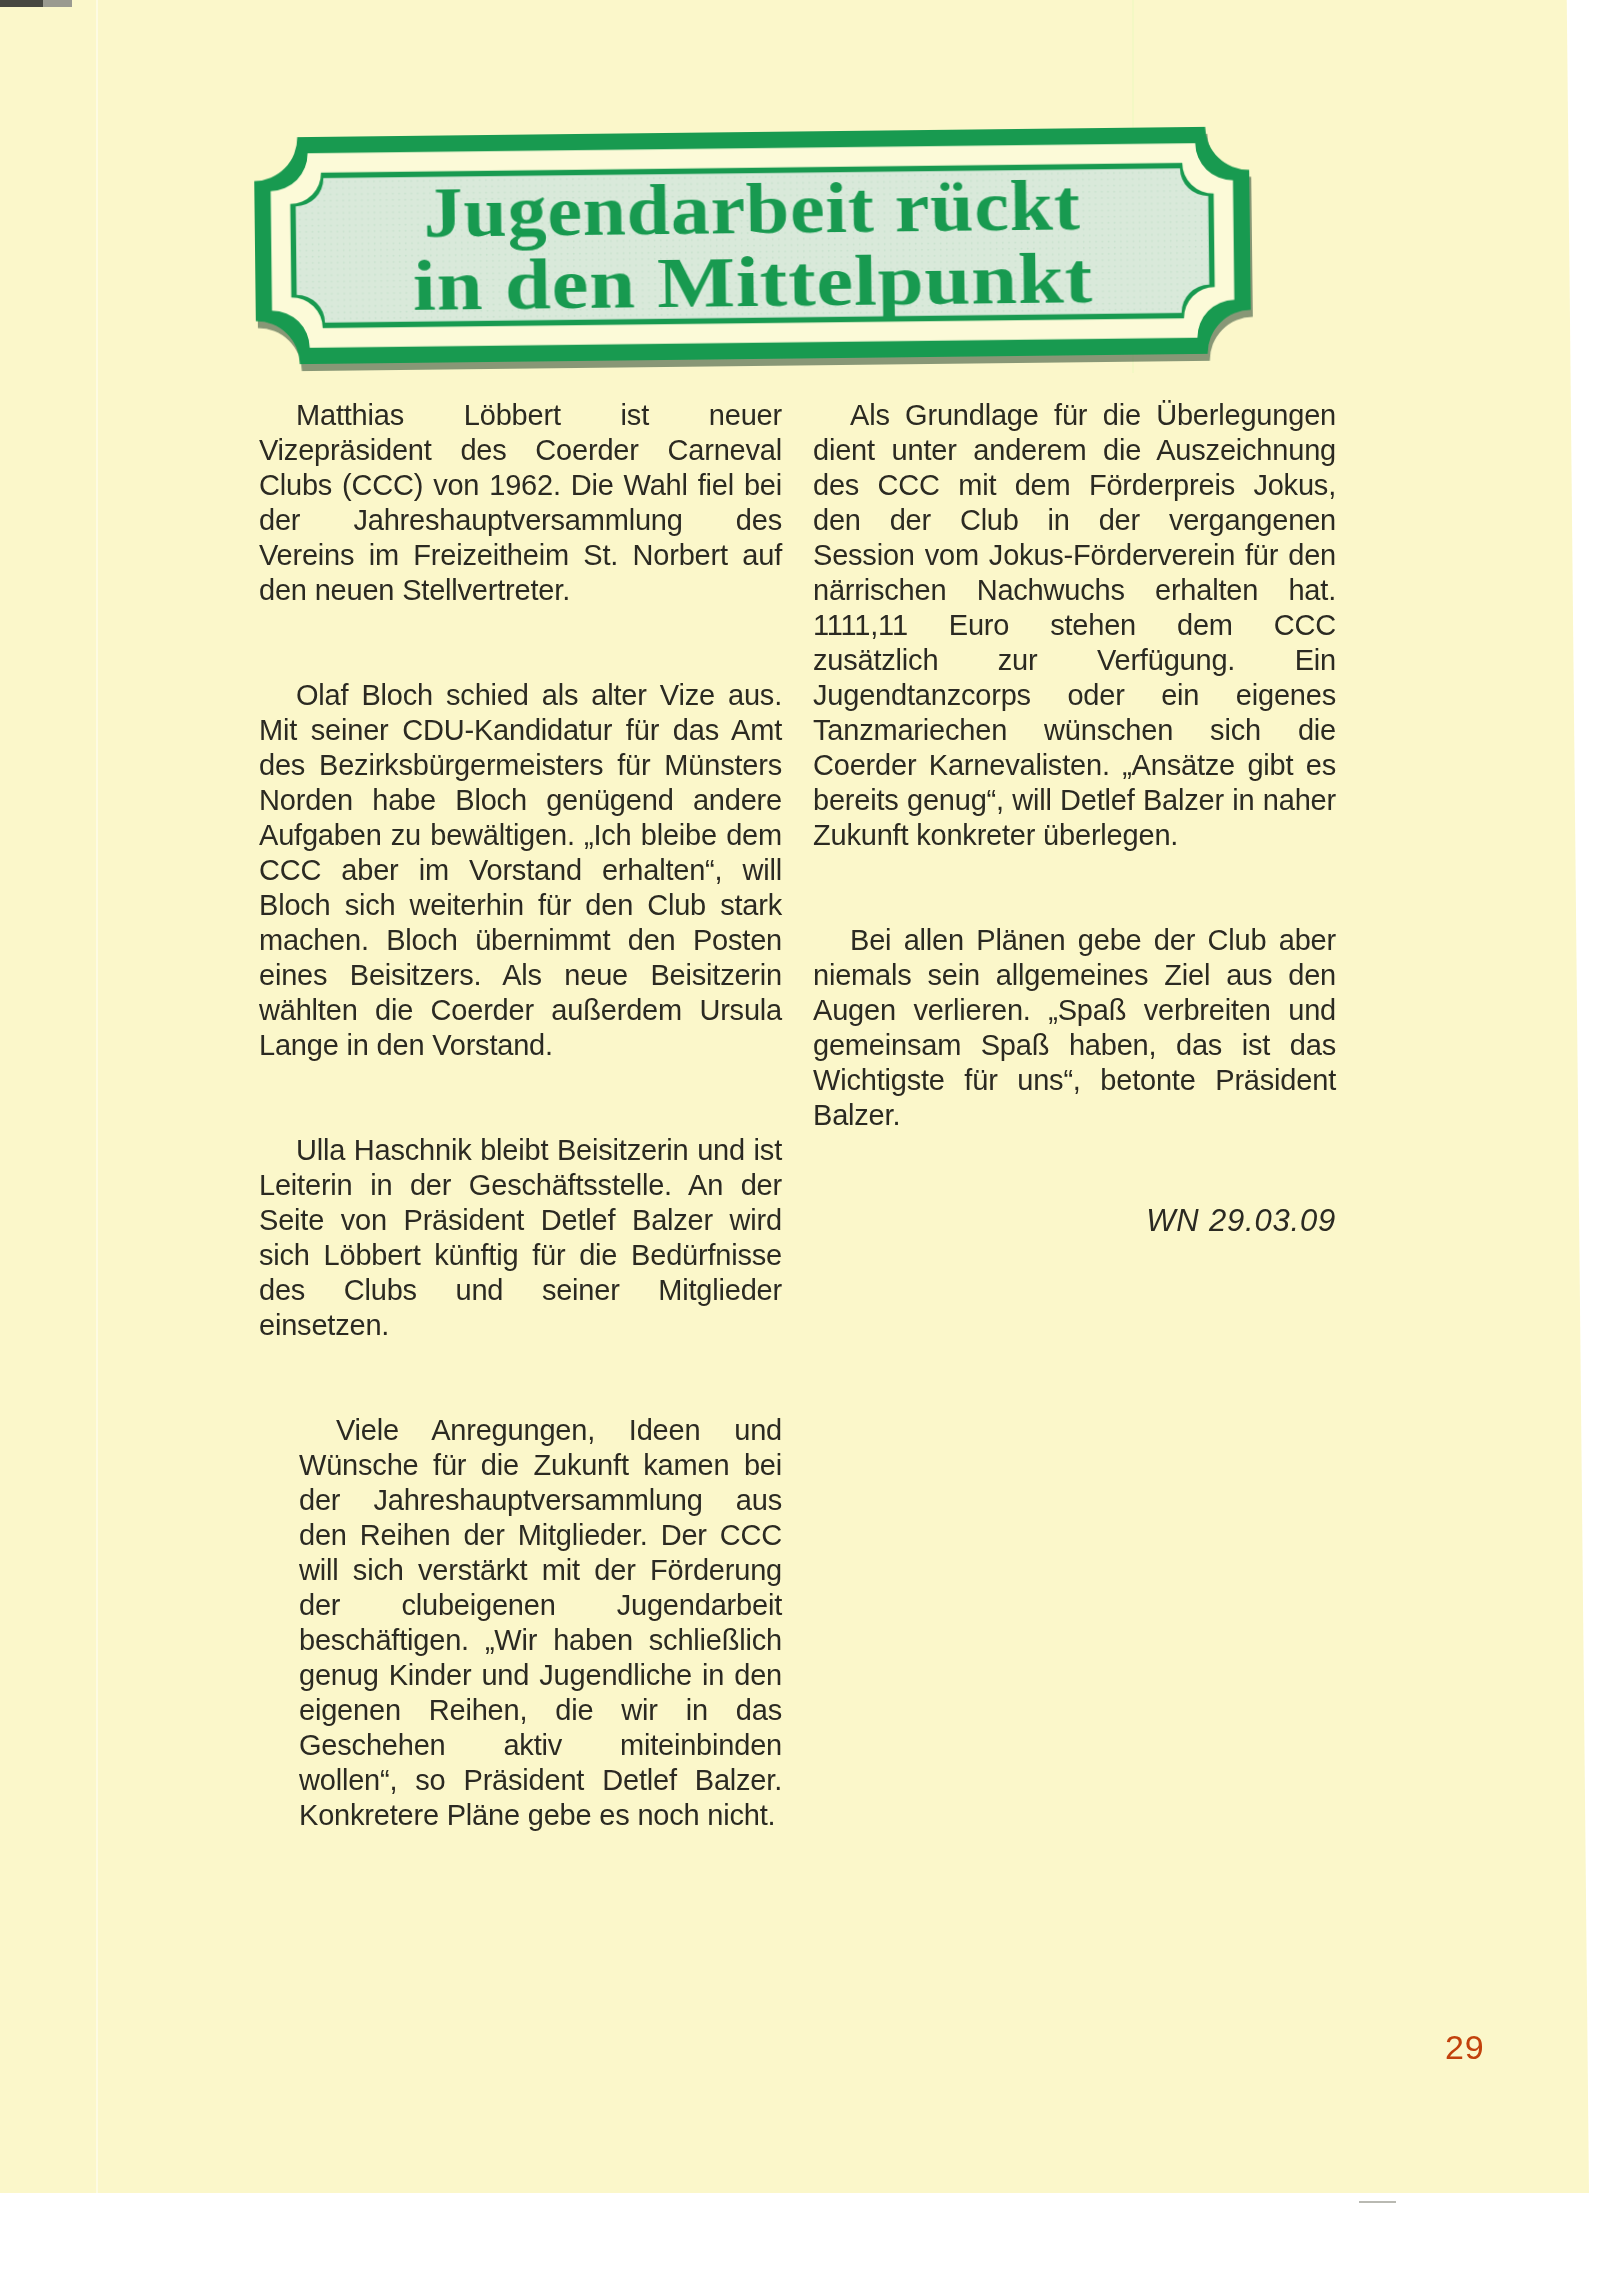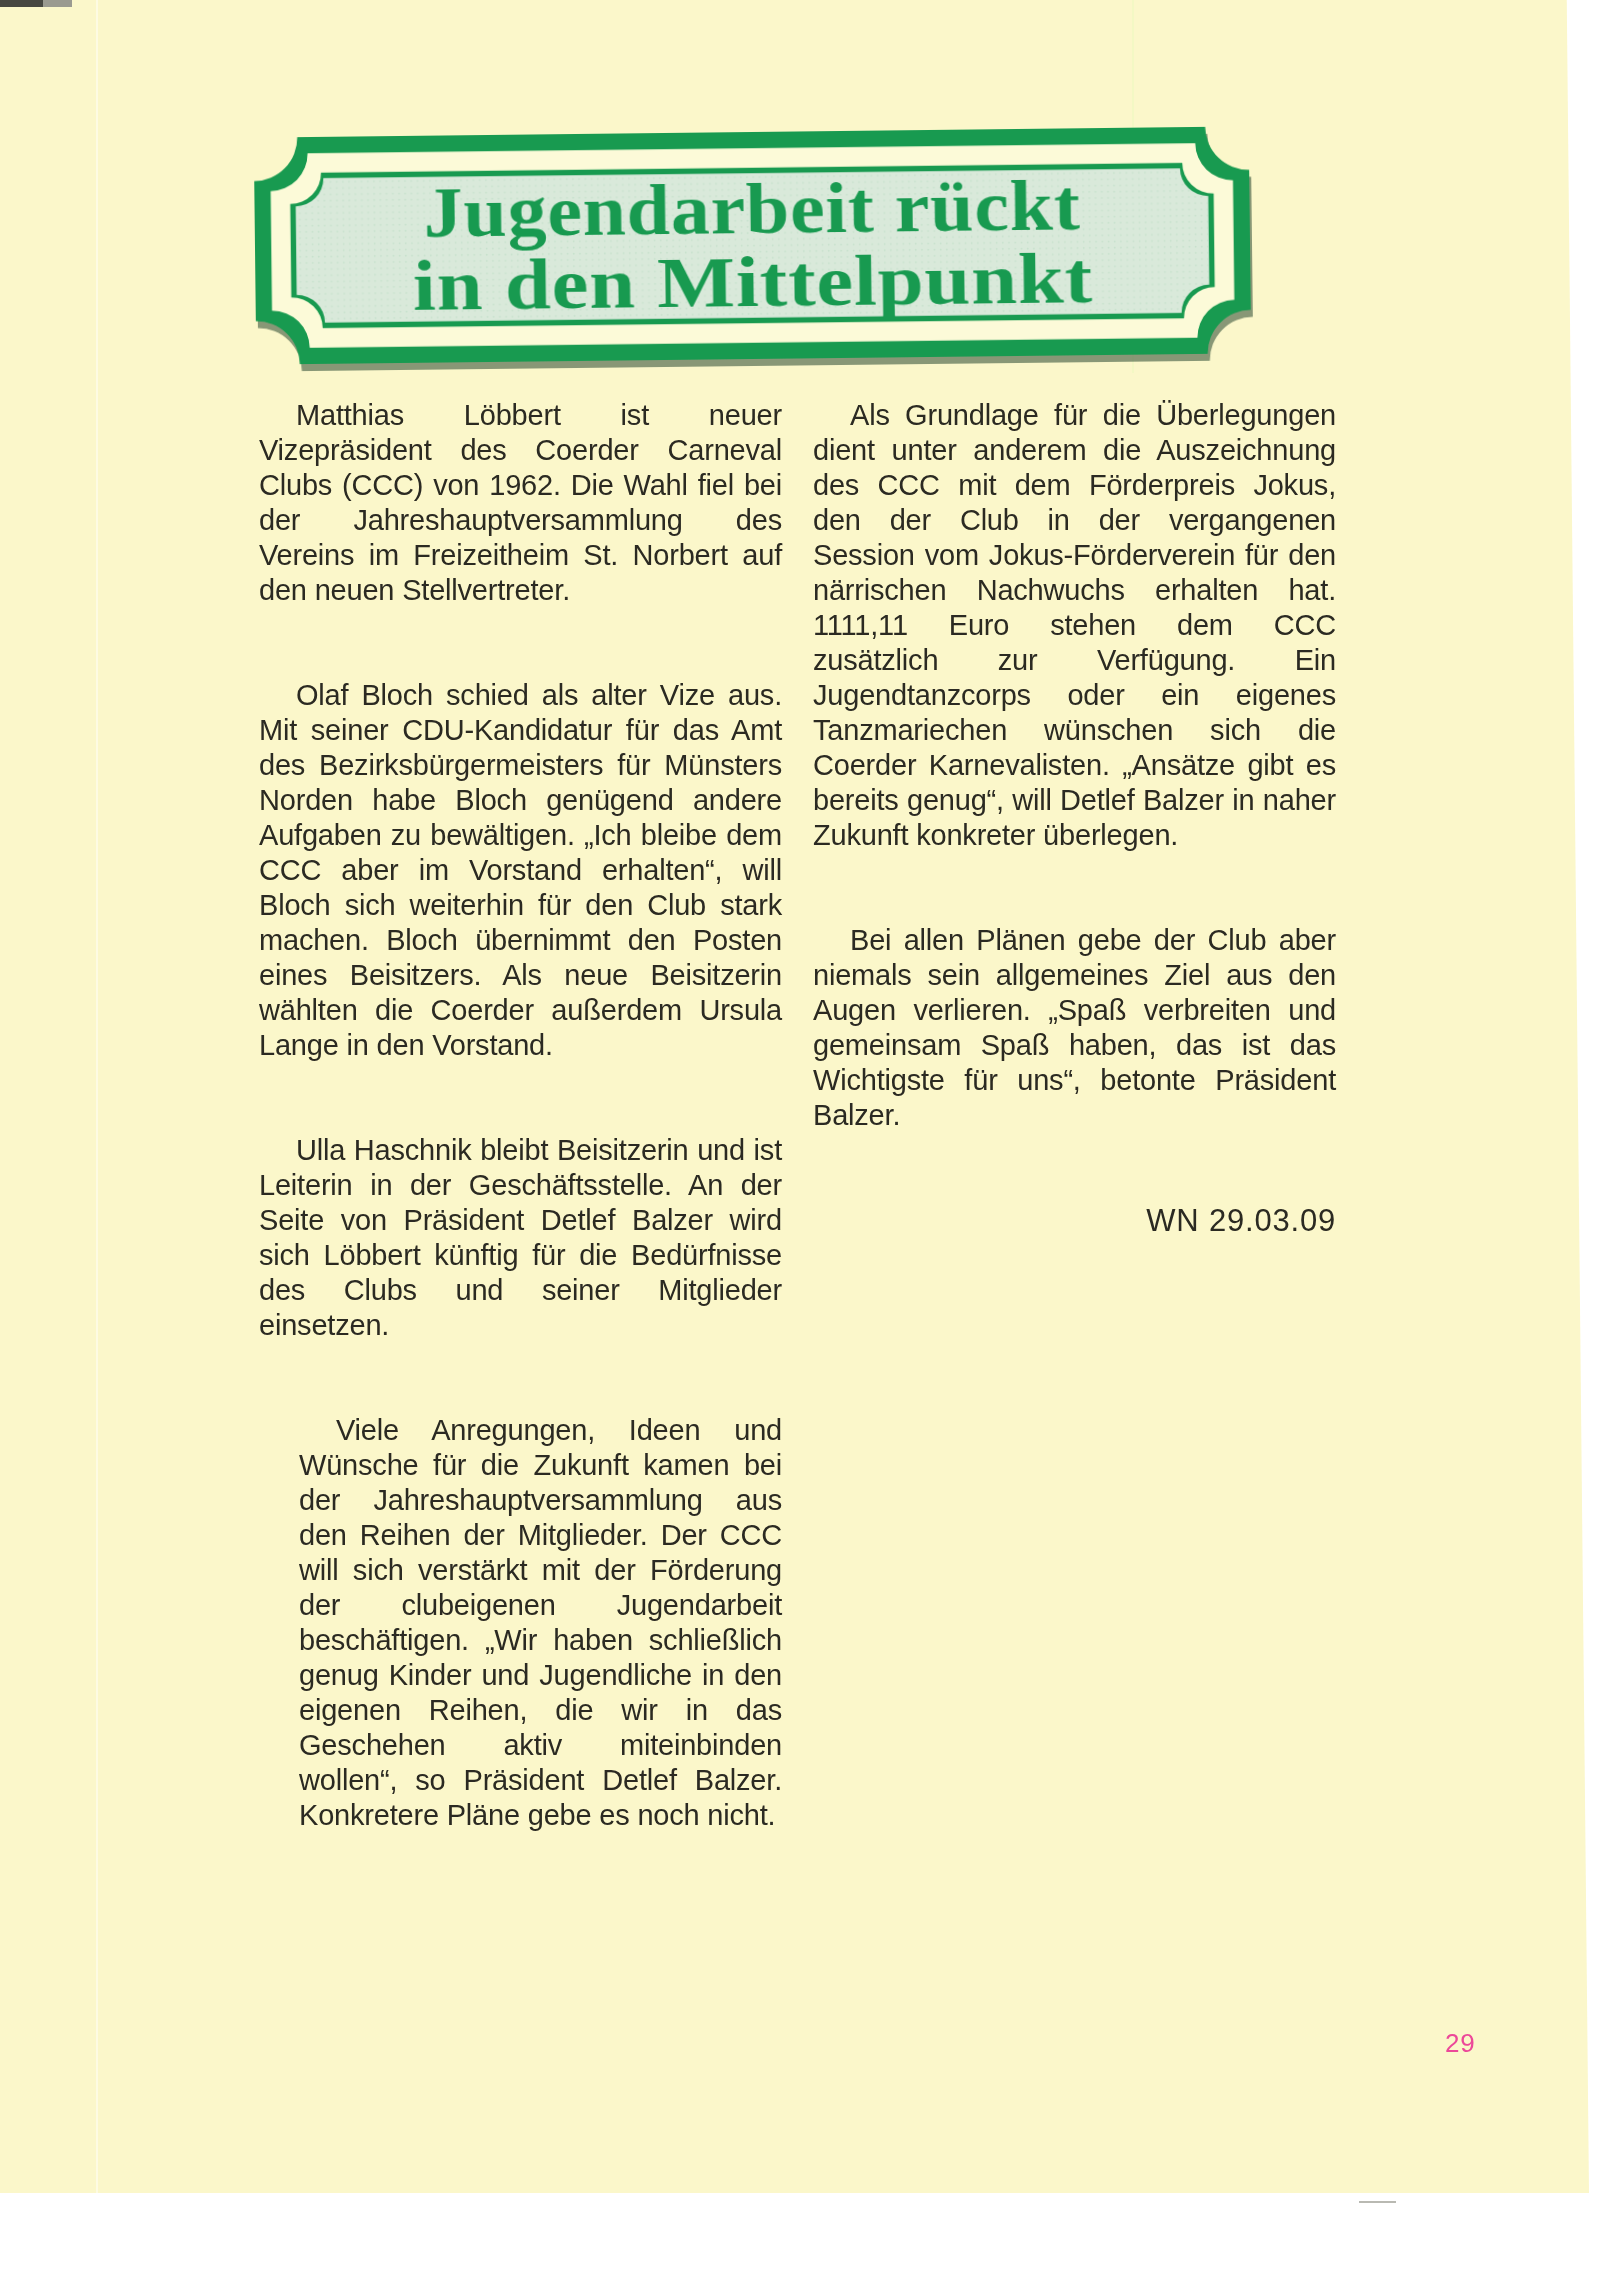--- a/index.html
+++ b/index.html
@@ -31,25 +31,25 @@
 
   
   .col{position:absolute;top:398px;width:523px;
        font-size:29px;line-height:35px;color:#2b2a22;
        text-align:justify;letter-spacing:-0.2px;}
   .col-left{left:259px;}
   .col-right{left:813px;}
   .para{margin:0 0 70px 0;text-indent:37px;}
   .para:last-child{margin-bottom:0;margin-left:40px;}
 
-  .signature{margin-top:26px;text-align:right;
+  .signature{margin-top:26px;text-align:right;font-style:italic;
              font-size:31px;letter-spacing:0.8px;color:#2b2a22;}
 
   .page-number{position:absolute;left:1445px;top:2028px;
-               font-size:26px;color:#ec4899;letter-spacing:0.8px;}
+               font-size:34px;color:#c2410c;letter-spacing:0.8px;}
 </style>
 </head>
 <body>
 
 <div class="page">
   <div class="crease-a"></div>
   <div class="crease-b"></div>
 </div>
 <div class="edge-artifact"></div>
 <div class="bottom-streak"></div>

